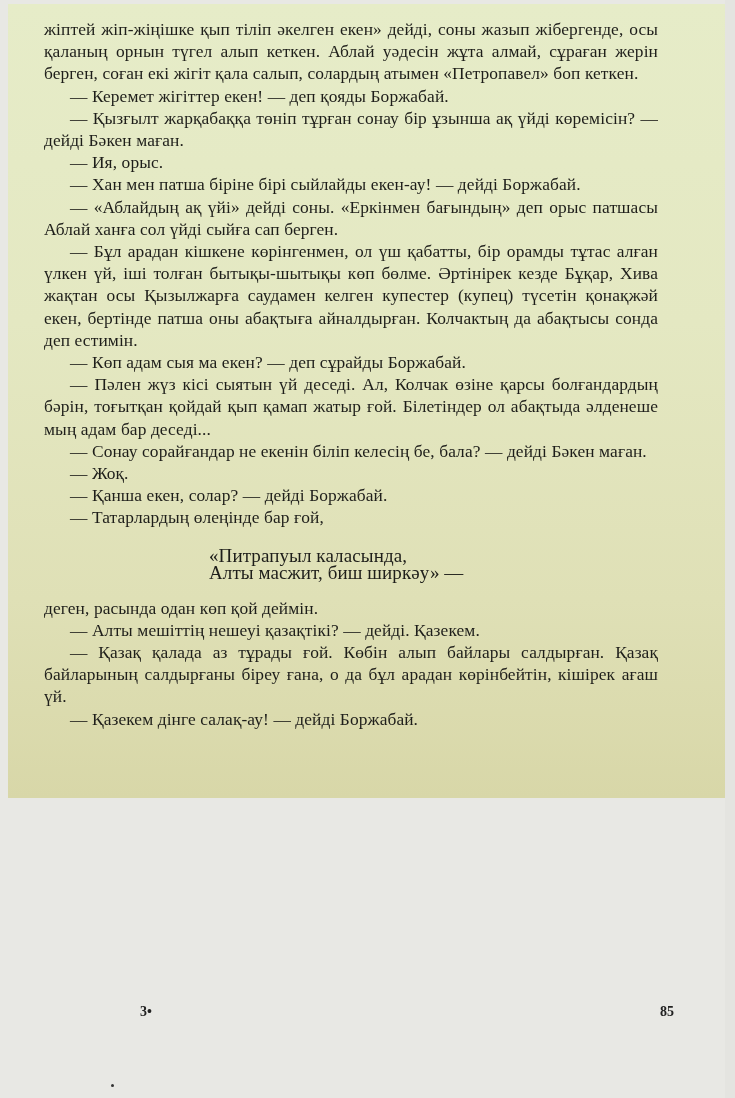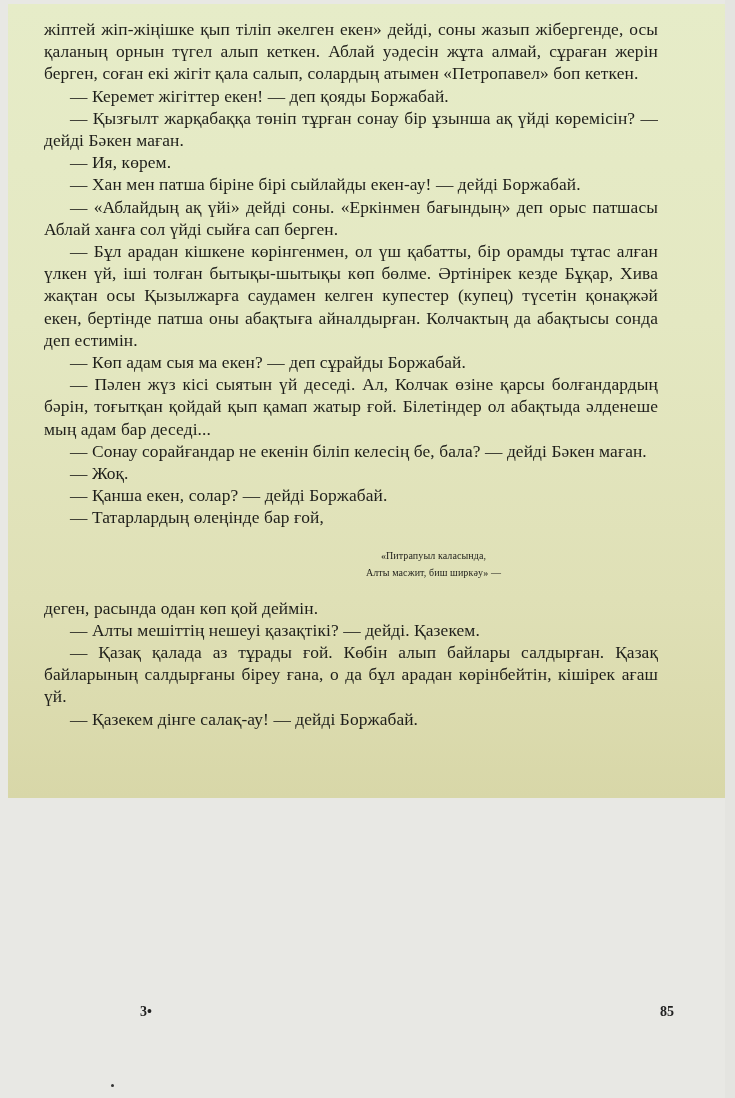--- a/index.html
+++ b/index.html
@@ -32,23 +32,23 @@
     }
     .text p {
       margin: 0;
     }
     .text p.indent {
       text-indent: 26px;
     }
     .verse {
       margin: 18px 0 16px 0;
       padding-left: 165px;
-      font-size: 10px;
+      font-size: 19px;
       line-height: 17px;
-      text-align: center;
+      text-align: left;
     }
     .verse div {
       white-space: nowrap;
     }
     .footer {
       position: absolute;
       top: 1000px;
       left: 0;
       width: 724px;
       font-family: "Liberation Serif", serif;
@@ -81,21 +81,21 @@
     }
   </style>
 </head>
 <body>
 
 <div class="page">
   <div class="text">
     <p>жіптей жіп-жіңішке қып тіліп әкелген екен» дейді, соны жазып жібергенде, осы қаланың орнын түгел алып кеткен. Аблай уәдесін жұта алмай, сұраған жерін берген, соған екі жігіт қала салып, солардың атымен «Петропавел» боп кеткен.</p>
     <p class="indent">— Керемет жігіттер екен! — деп қояды Боржабай.</p>
     <p class="indent">— Қызғылт жарқабаққа төніп тұрған сонау бір ұзынша ақ үйді көремісін? — дейді Бәкен маған.</p>
-    <p class="indent">— Ия, көрем.</p>
+    <p class="indent">— Ия, орыс.</p>
     <p class="indent">— Хан мен патша біріне бірі сыйлайды екен-ау! — дейді Боржабай.</p>
     <p class="indent">— «Аблайдың ақ үйі» дейді соны. «Еркінмен бағындың» деп орыс патшасы Аблай ханға сол үйді сыйға сап берген.</p>
     <p class="indent">— Бұл арадан кішкене көрінгенмен, ол үш қабатты, бір орамды тұтас алған үлкен үй, іші толған бытықы-шытықы көп бөлме. Әртінірек кезде Бұқар, Хива жақтан осы Қызылжарға саудамен келген купестер (купец) түсетін қонақжәй екен, бертінде патша оны абақтыға айналдырған. Колчактың да абақтысы сонда деп естимін.</p>
     <p class="indent">— Көп адам сыя ма екен? — деп сұрайды Боржабай.</p>
     <p class="indent">— Пәлен жүз кісі сыятын үй деседі. Ал, Колчак өзіне қарсы болғандардың бәрін, тоғытқан қойдай қып қамап жатыр ғой. Білетіндер ол абақтыда әлденеше мың адам бар деседі...</p>
     <p class="indent">— Сонау сорайғандар не екенін біліп келесің бе, бала? — дейді Бәкен маған.</p>
     <p class="indent">— Жоқ.</p>
     <p class="indent">— Қанша екен, солар? — дейді Боржабай.</p>
     <p class="indent">— Татарлардың өлеңінде бар ғой,</p>
 

